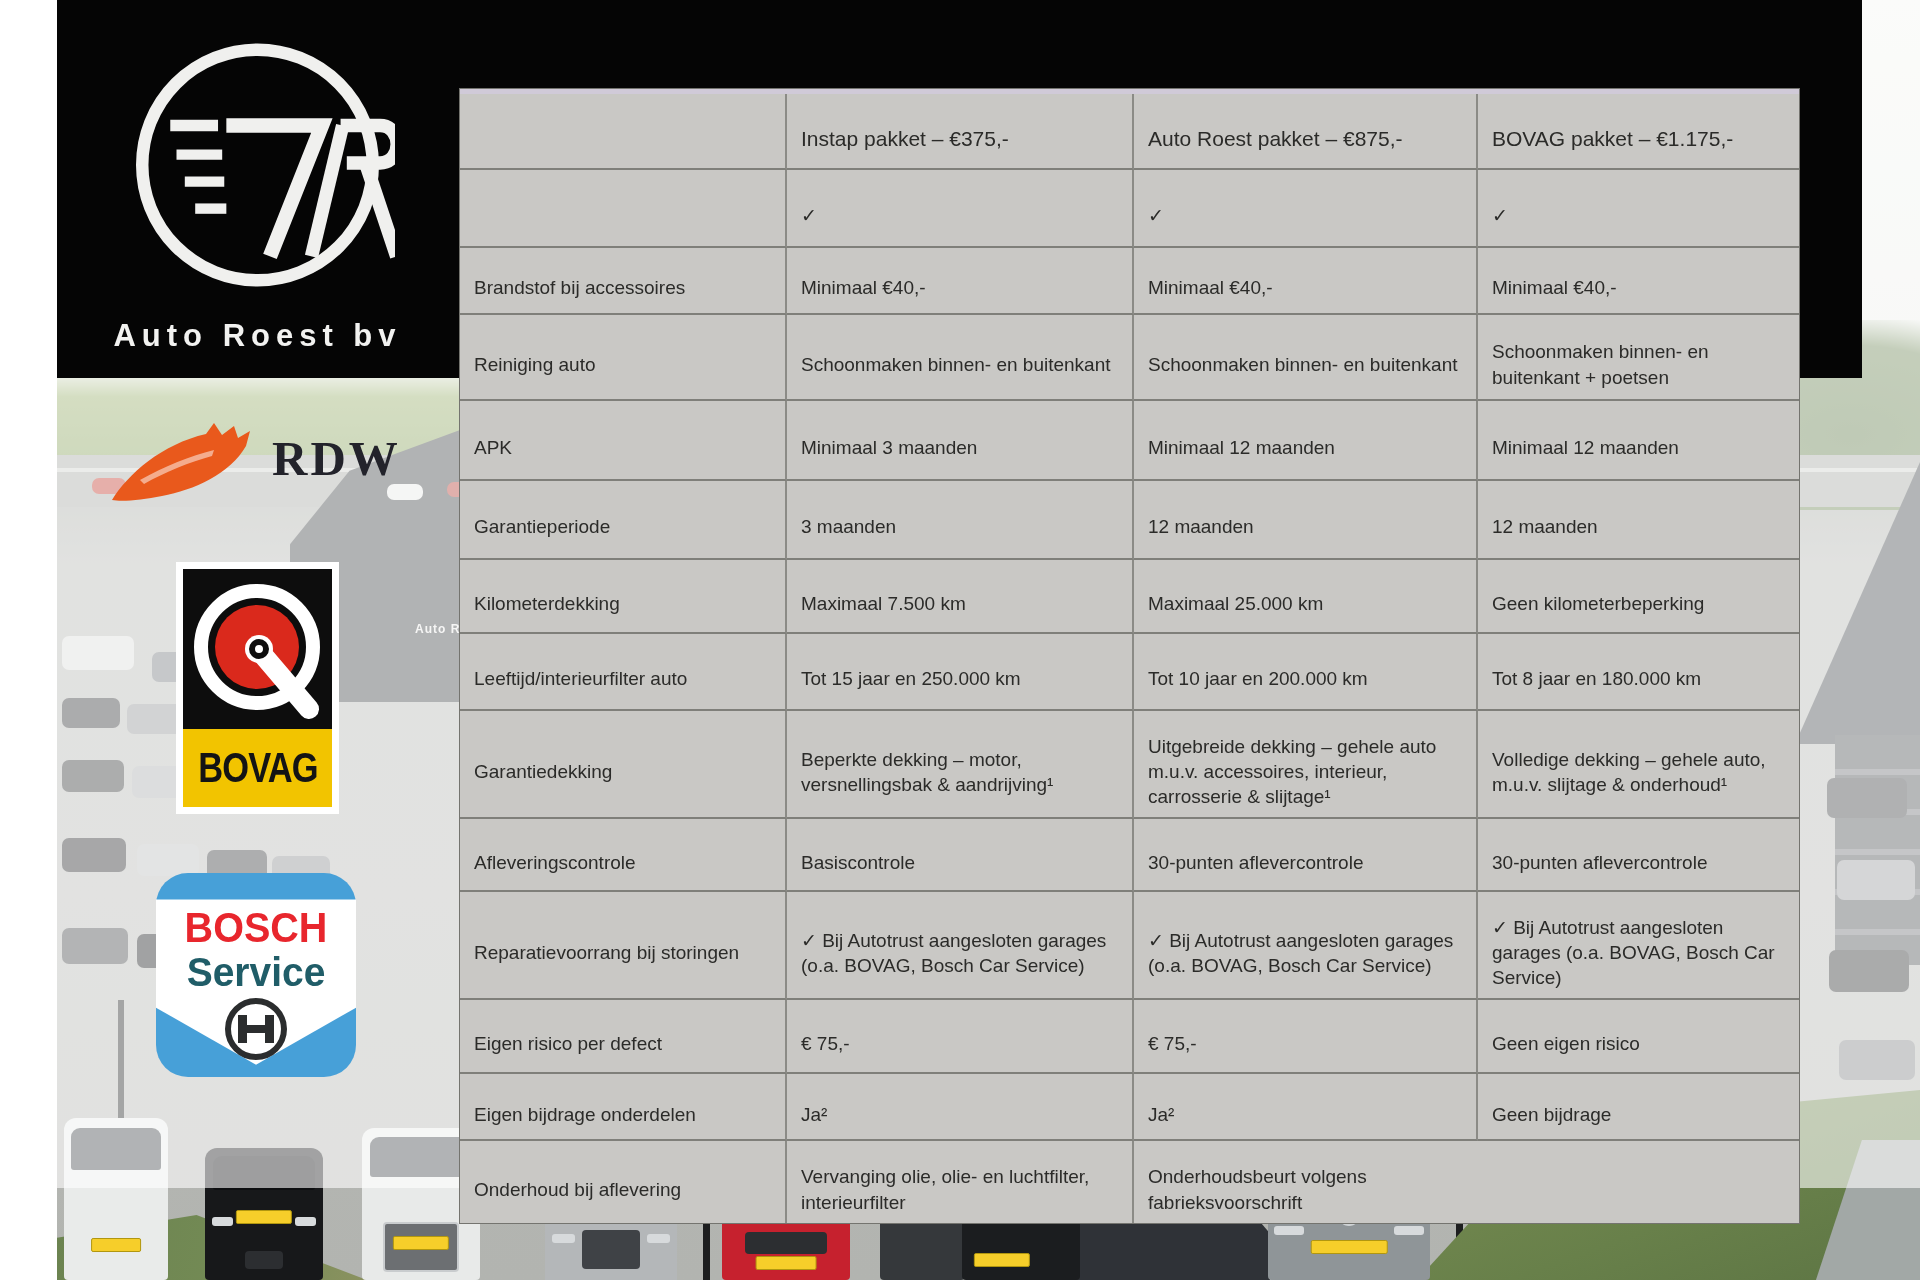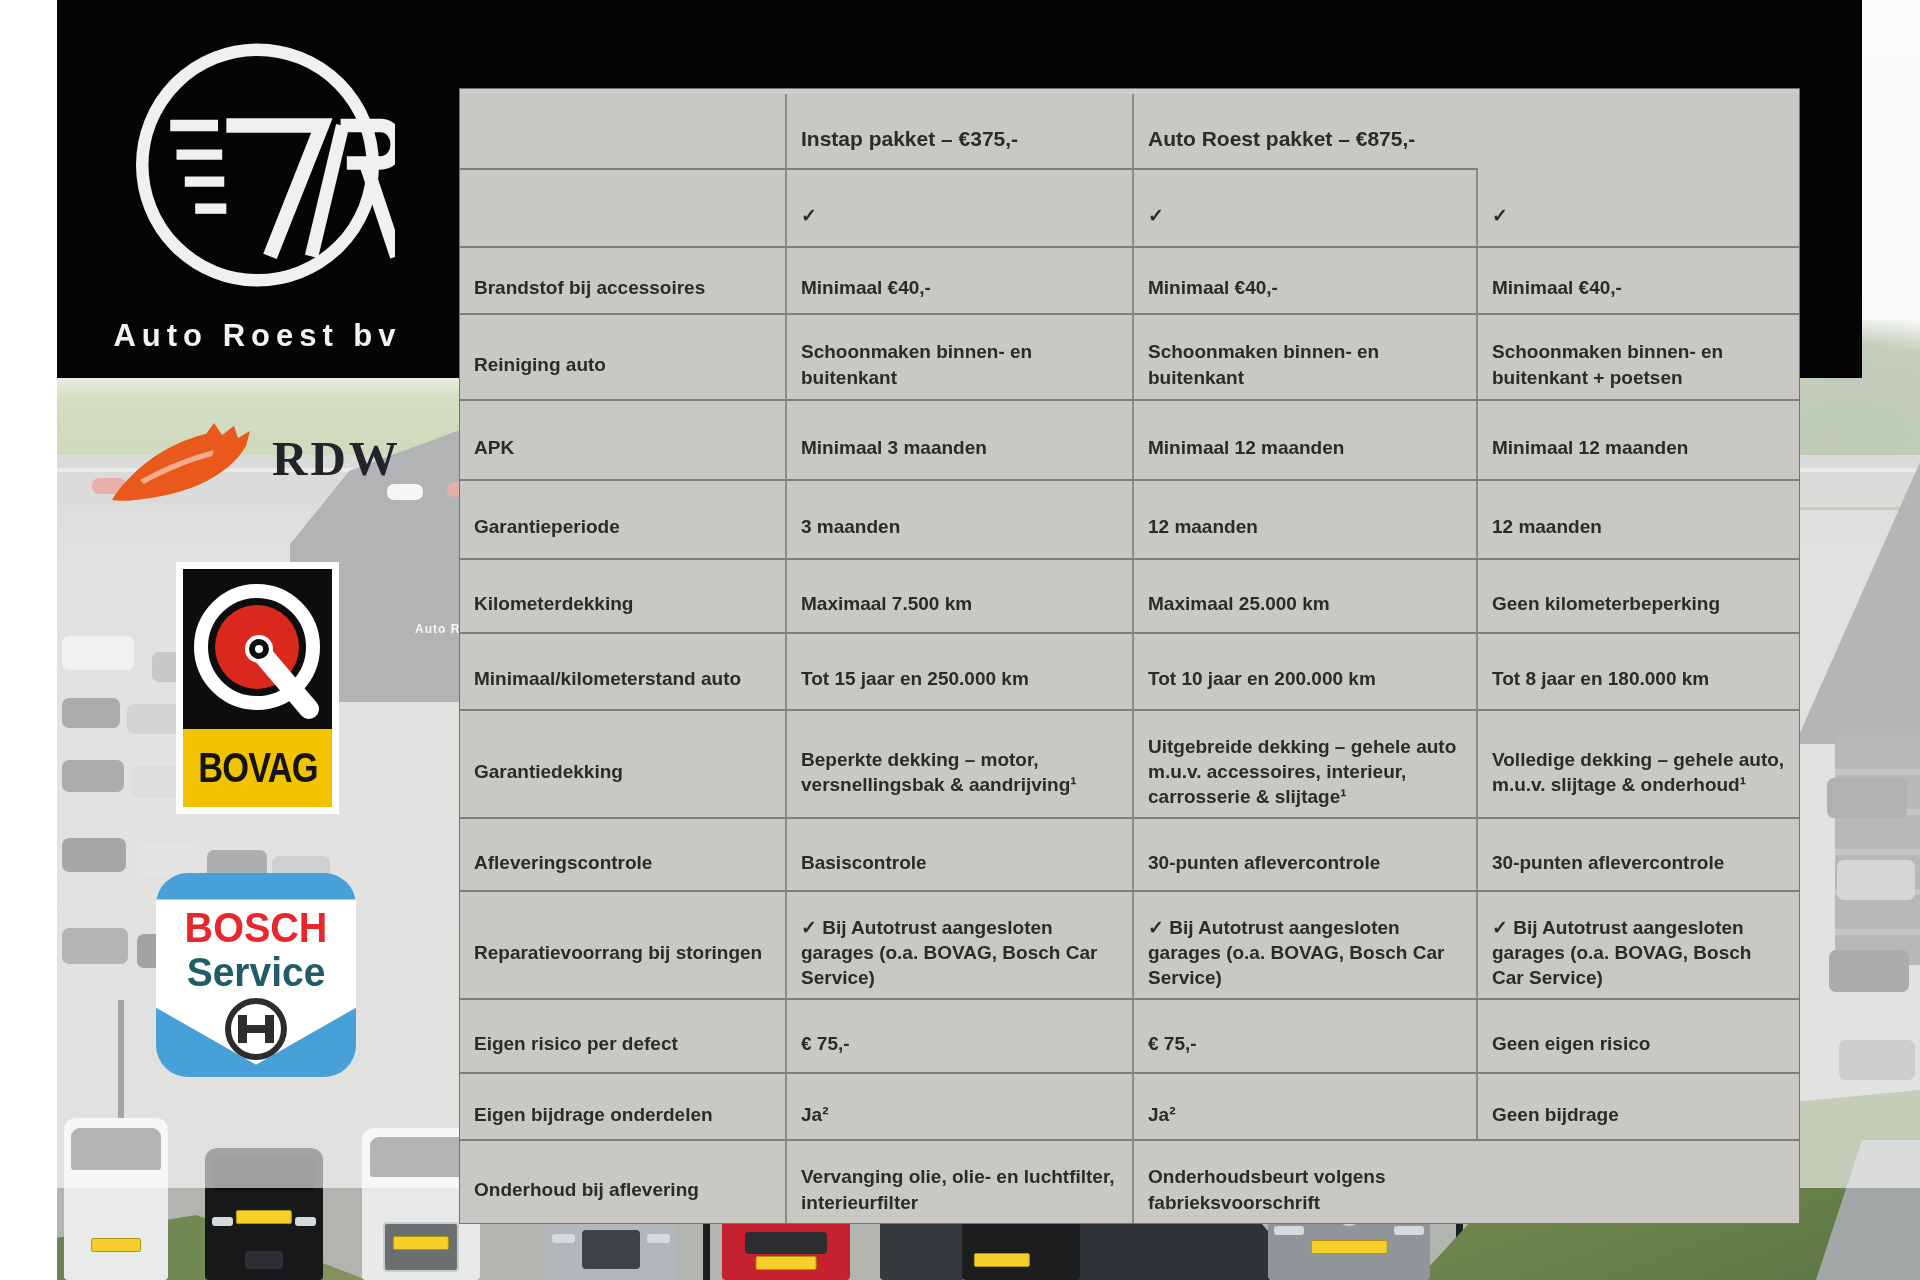--- a/index.html
+++ b/index.html
@@ -76,21 +76,21 @@
     font-weight:bold;font-size:41px;transform:scaleX(0.95);}
   .bosch-sym{position:absolute;left:66px;top:122px;width:68px;height:68px;}
 
   
   .tbl{position:absolute;left:459px;top:88px;width:1341px;background:#c9c8c5;
     border:1px solid #74746f;box-sizing:border-box;}
   .tbl-topstrip{height:5px;background:#d0cad8;}
   .t-row{display:grid;grid-template-columns:327px 347px 344px 321px;}
   .t-cell{border-right:2px solid #8b8b86;border-bottom:2px solid #7f7f7a;
     display:flex;align-items:center;box-sizing:border-box;
-    padding:23px 12px 8px 14px;color:#2b2b29;font-weight:bold;font-size:19px;line-height:1.32;}
+    padding:23px 12px 8px 14px;color:#2b2b29;font-weight:normal;font-size:19px;line-height:1.32;}
   .t-cell:last-child{border-right:none;}
   .t-row:last-child .t-cell{border-bottom:none;}
   .t-head .t-cell{font-size:21px;}
 </style>
 </head>
 <body>
 
 <div class="stage">
 
   <div class="photo">
@@ -233,20 +233,21 @@
       <rect x="24" y="30" width="20" height="8" fill="#2b2d2e"></rect>
     </svg>
   </div>
 
   <div class="tbl">
     <div class="tbl-topstrip"></div>
     <div class="t-row t-head" id="table-header-row" style="min-height:76px;">
         <div class="t-cell"></div>
         <div class="t-cell">Instap pakket – €375,-</div>
         <div class="t-cell">Auto Roest pakket – €875,-</div>
+        <div class="t-cell">BOVAG pakket – €1.175,-</div>
       </div>
     <div id="table-body">
         <div class="t-row" style="min-height: 78px;">
           <div class="t-cell"></div>
           <div class="t-cell">✓</div>
           <div class="t-cell">✓</div>
           <div class="t-cell">✓</div>
         </div>
         <div class="t-row" style="min-height: 67px;">
           <div class="t-cell">Brandstof bij accessoires</div>
@@ -272,21 +273,21 @@
           <div class="t-cell">12 maanden</div>
           <div class="t-cell">12 maanden</div>
         </div>
         <div class="t-row" style="min-height: 74px;">
           <div class="t-cell">Kilometerdekking</div>
           <div class="t-cell">Maximaal 7.500 km</div>
           <div class="t-cell">Maximaal 25.000 km</div>
           <div class="t-cell">Geen kilometerbeperking</div>
         </div>
         <div class="t-row" style="min-height: 77px;">
-          <div class="t-cell">Minimaal/kilometerstand auto</div>
+          <div class="t-cell">Leeftijd/interieurfilter auto</div>
           <div class="t-cell">Tot 15 jaar en 250.000 km</div>
           <div class="t-cell">Tot 10 jaar en 200.000 km</div>
           <div class="t-cell">Tot 8 jaar en 180.000 km</div>
         </div>
         <div class="t-row" style="min-height: 94px;">
           <div class="t-cell">Garantiedekking</div>
           <div class="t-cell">Beperkte dekking – motor, versnellingsbak &amp; aandrijving¹</div>
           <div class="t-cell">Uitgebreide dekking – gehele auto m.u.v. accessoires, interieur, carrosserie &amp; slijtage¹</div>
           <div class="t-cell">Volledige dekking – gehele auto, m.u.v. slijtage &amp; onderhoud¹</div>
         </div>

